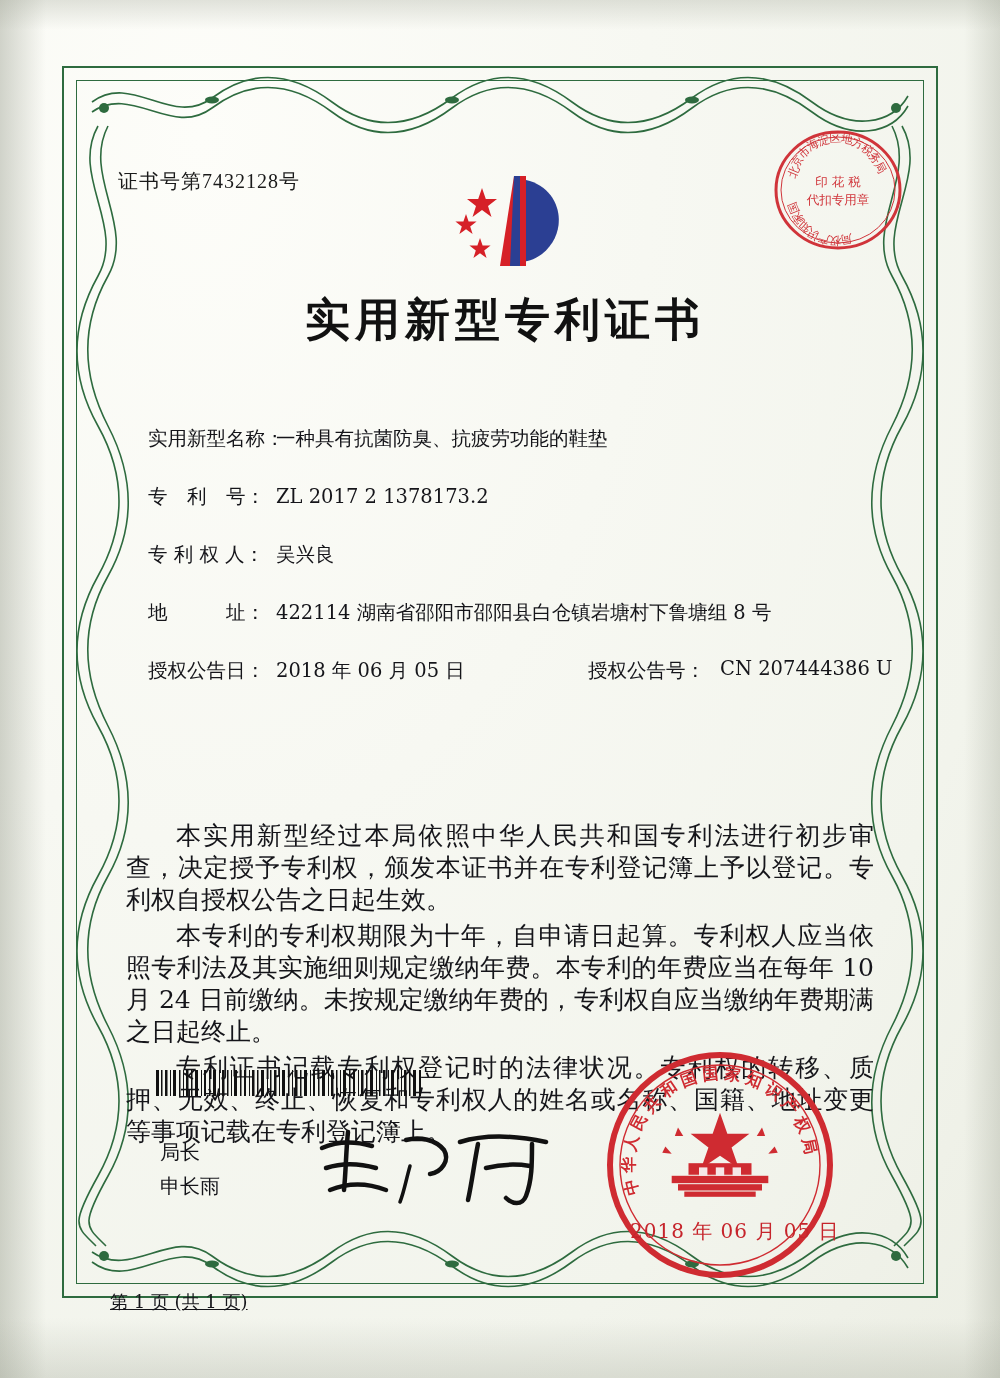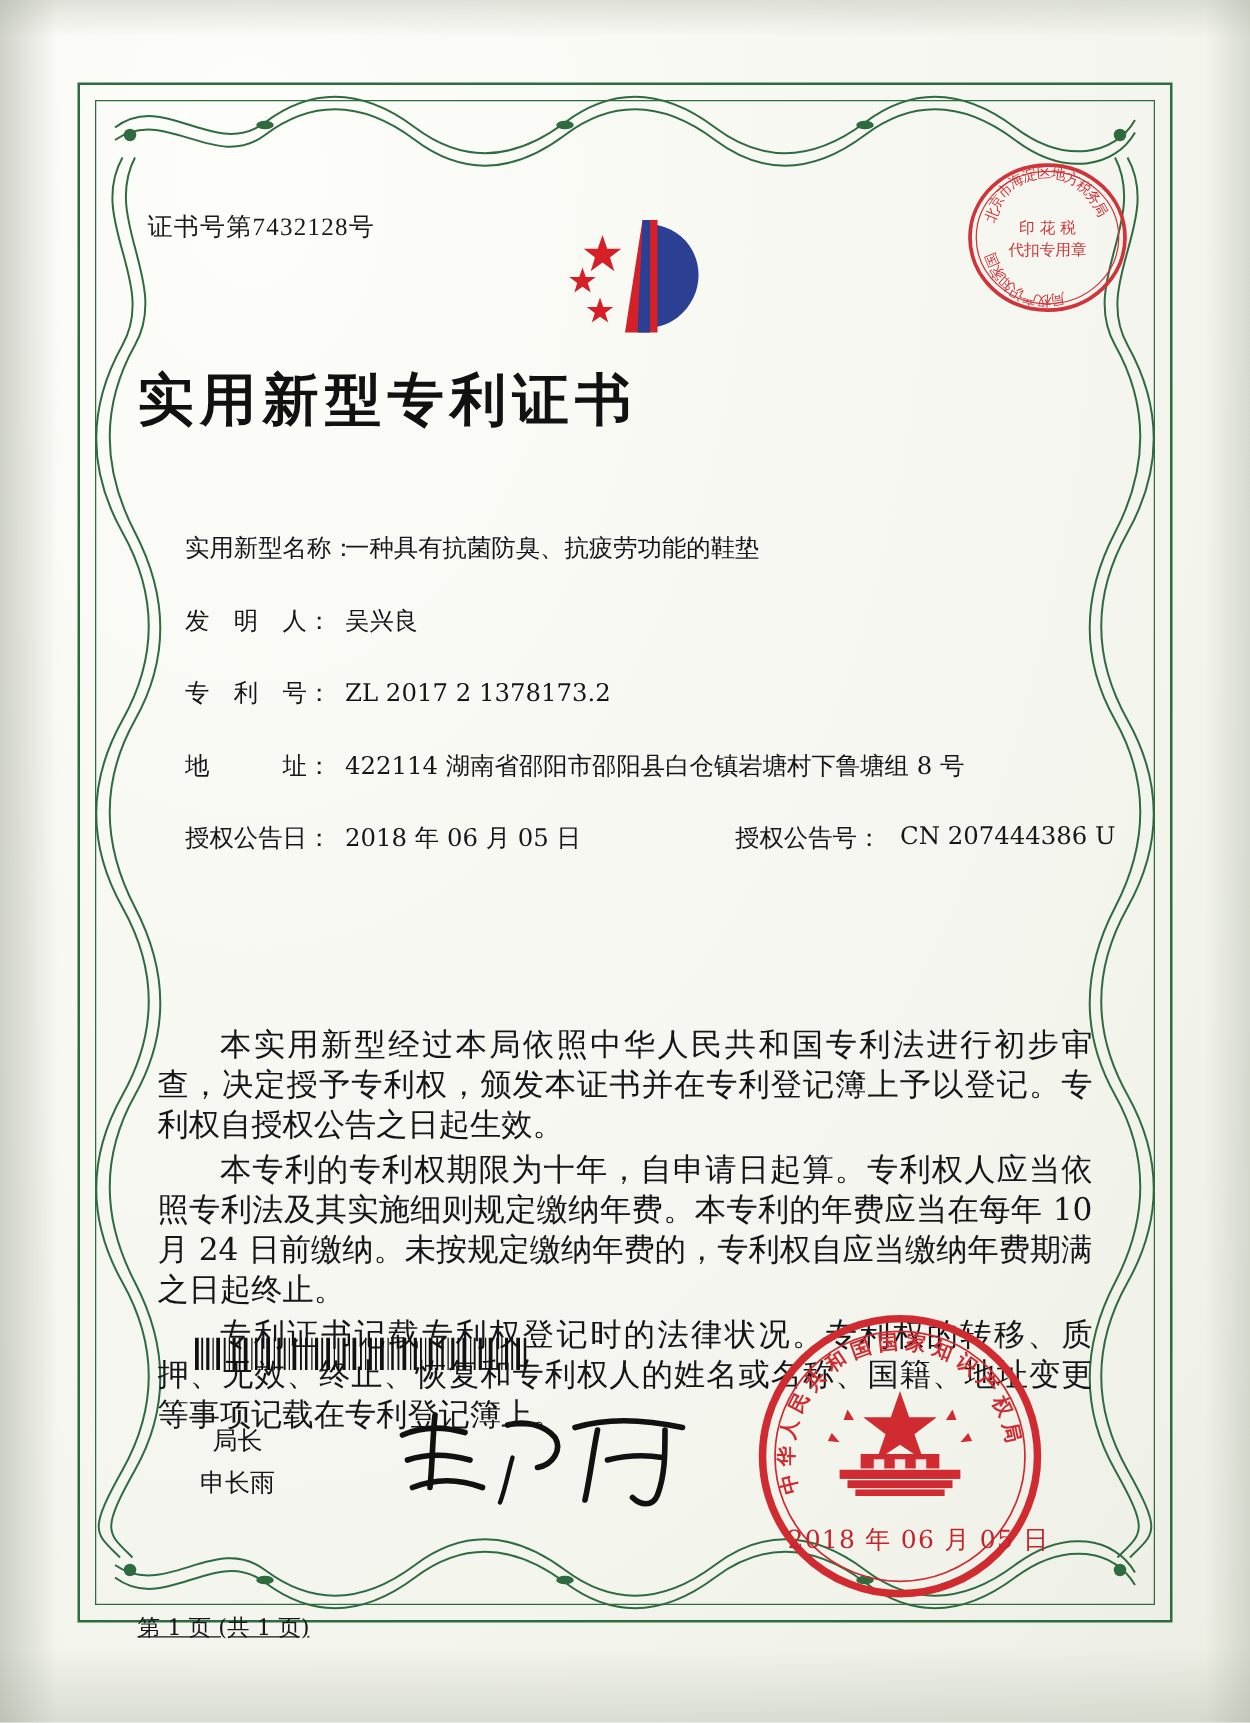--- a/index.html
+++ b/index.html
@@ -107,20 +107,21 @@
     top: -4px;
     width: 160px;
     height: 150px;
   }
 
   .main-title {
     position: absolute;
     left: 0;
     top: 170px;
     width: 790px;
+    text-align: center;
     font-size: 45px;
     font-weight: bold;
     letter-spacing: 5px;
     color: #111;
     font-family: "DejaVu Serif", serif;
   }
 
   
   .fields {
     position: absolute;
@@ -184,21 +185,20 @@
 
   
   .sig-block {
     position: absolute;
     left: 50px;
     top: 1015px;
     font-size: 20px;
     line-height: 34px;
     color: #15151a;
     font-family: "DejaVu Serif", serif;
-    text-align: center;
   }
   .signature-script {
     position: absolute;
     left: 200px;
     top: 1000px;
     width: 260px;
     height: 90px;
   }
 
   
@@ -326,24 +326,24 @@
       </svg>
     </div>
 
     <div class="main-title">实用新型专利证书</div>
 
     <div class="fields">
       <div class="field-row">
         <span class="field-label">实用新型名称：</span><span class="field-value">一种具有抗菌防臭、抗疲劳功能的鞋垫</span>
       </div>
       <div class="field-row">
-        <span class="field-label">发　明　人：</span><span class="field-value">吴兴良</span>
+        <span class="field-label">专　利　号：</span><span class="field-value">ZL 2017 2 1378173.2</span>
       </div>
       <div class="field-row">
-        <span class="field-label">专　利　号：</span><span class="field-value">ZL 2017 2 1378173.2</span>
+        <span class="field-label">专 利 权 人：</span><span class="field-value">吴兴良</span>
       </div>
       <div class="field-row">
         <span class="field-label">地　　　址：</span><span class="field-value">422114 湖南省邵阳市邵阳县白仓镇岩塘村下鲁塘组 8 号</span>
       </div>
       <div class="field-row">
         <span class="field-label">授权公告日：</span><span class="field-value">2018 年 06 月 05 日</span>
         <span class="secondary-label">授权公告号：</span>
         <span class="secondary-value">CN 207444386 U</span>
       </div>
     </div>

